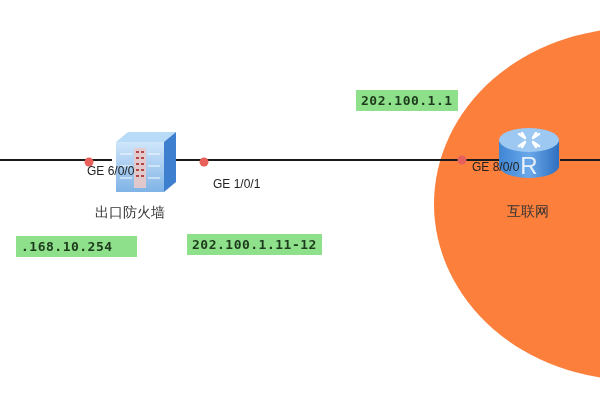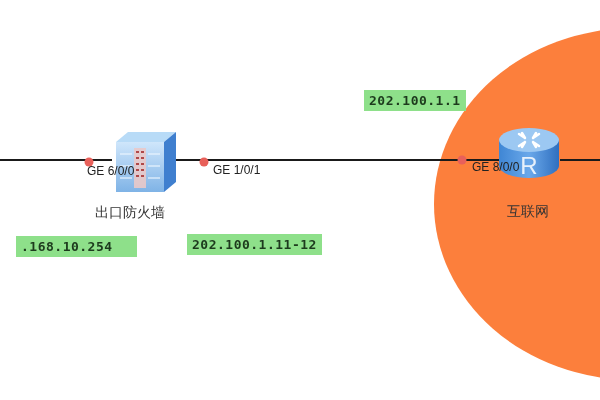--- a/index.html
+++ b/index.html
@@ -93,21 +93,21 @@
   <g stroke="#ffffff" stroke-width="2.5" fill="none" stroke-linecap="round">
     <path d="M24,10 L30,14 M30,14 L27,9"></path>
     <path d="M44,10 L38,14 M38,14 L41,9"></path>
     <path d="M24,22 L30,18 M30,18 L27,23"></path>
     <path d="M44,22 L38,18 M38,18 L41,23"></path>
   </g>
   <text x="34" y="50" text-anchor="middle" font-family="Liberation Sans, sans-serif" font-size="24" fill="#ffffff" opacity="0.85">R</text>
 </svg>
 
 <div class="port-label" style="left:87px; top:164px;">GE 6/0/0</div>
-<div class="port-label" style="left:213px; top:163px;">GE 1/0/1</div>
+<div class="port-label" style="left:213px; top:177px;">GE 1/0/1</div>
 <div class="port-label" style="left:472px; top:160px;">GE 8/0/0</div>
 
 <div class="dev-label" style="left:130px; top:204px;">出口防火墙</div>
 <div class="dev-label" style="left:528px; top:203px;">互联网</div>
 
 <div class="ip-tag" style="left:16px; top:236px; width:111px;">.168.10.254</div>
 <div class="ip-tag" style="left:187px; top:234px;">202.100.1.11-12</div>
-<div class="ip-tag" style="left:364px; top:90px;">202.100.1.1</div>
+<div class="ip-tag" style="left:356px; top:90px;">202.100.1.1</div>
 
 </body></html>

